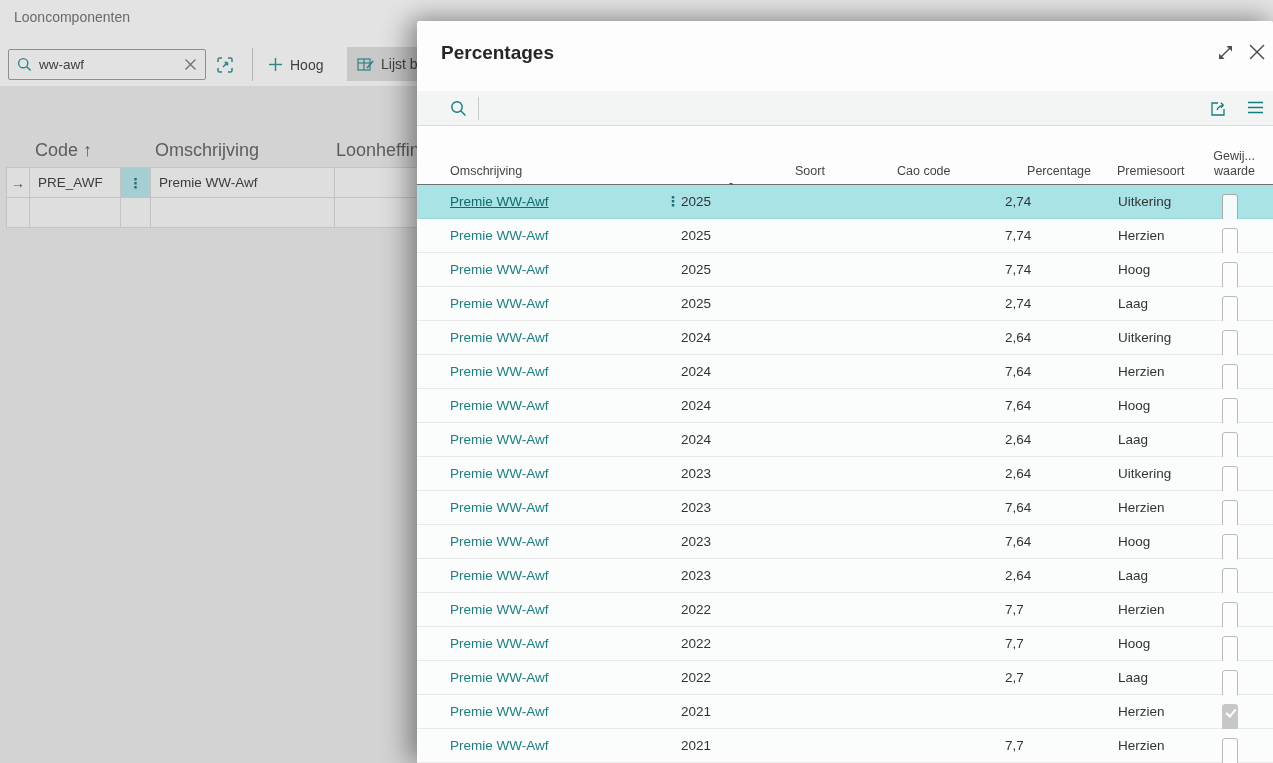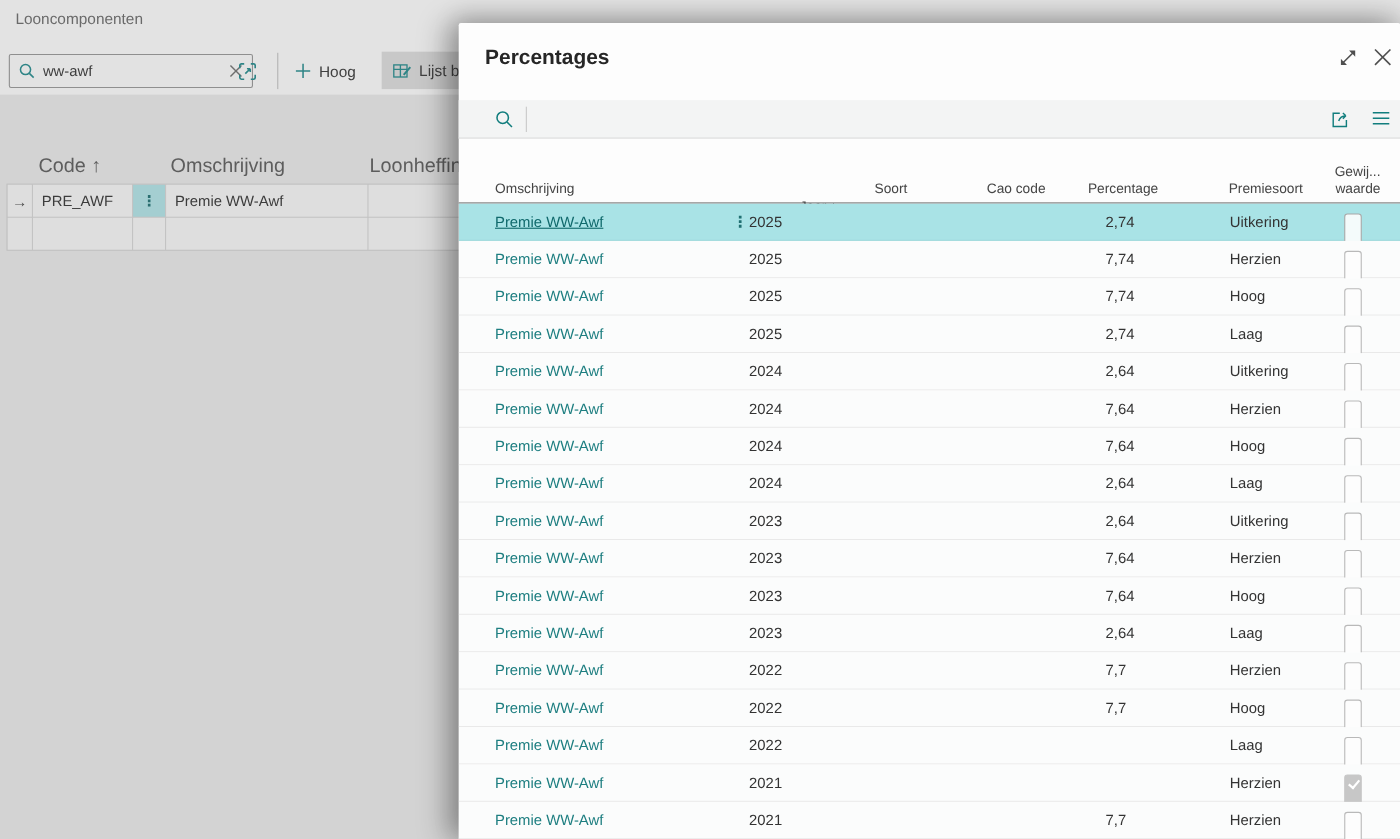--- a/index.html
+++ b/index.html
@@ -4,21 +4,21 @@
 <style>
   * { margin:0; padding:0; box-sizing:border-box; }
   html,body { width:1273px; height:763px; overflow:hidden; }
   body { font-family:"Liberation Sans","DejaVu Sans",sans-serif; background:#d3d3d3; position:relative; }
 
   
   .bg-page { position:absolute; inset:0; background:#d3d3d3; }
   .bg-topband { position:absolute; left:0; top:0; width:100%; height:86px; background:#e3e3e3; }
   .bg-title { position:absolute; left:14px; top:9px; font-size:14px; color:#6a6a6a; }
 
-  .bg-search { position:absolute; left:8px; top:49px; width:222px; height:31px;
+  .bg-search { position:absolute; left:8px; top:49px; width:198px; height:31px;
                background:#e2e2e2; border:1px solid #8f8f8f; border-radius:2px;
                display:flex; align-items:center; }
   .bg-search .mag { margin-left:8px; }
   .bg-search .q { font-size:13.5px; color:#3d3d3d; margin-left:7px; flex:1; }
   .bg-search .clr { margin-right:8px; color:#6e6e6e; display:flex; }
 
   .bg-iconbtn { position:absolute; left:212px; top:52px; width:26px; height:26px;
                 display:flex; align-items:center; justify-content:center; }
   .bg-divider { position:absolute; left:252px; top:48px; width:1px; height:33px; background:#b3b3b3; }
 
@@ -52,21 +52,21 @@
   .m-toolbar .tdiv { position:absolute; left:61px; top:6px; width:1px; height:23px; background:#c9c9c9; }
   .m-toolbar .share { position:absolute; left:792px; top:8px; }
   .m-toolbar .listic { position:absolute; left:830px; top:9px; }
 
   .m-head { position:absolute; left:0; top:120px; width:100%; height:44px;
             border-bottom:1px solid #6f6f6f; font-size:12.5px; color:#454545; }
   .h-omschr { position:absolute; left:33px; top:23px; }
   .h-jaar   { position:absolute; left:264px; top:23px; width:80px; text-align:right;margin-top:17px; }
   .h-soort  { position:absolute; left:378px; top:23px; }
   .h-cao    { position:absolute; left:480px; top:23px; }
-  .h-pct    { position:absolute; left:572px; top:23px; width:120px; text-align:left; }
+  .h-pct    { position:absolute; left:554px; top:23px; width:120px; text-align:right; }
   .h-premie { position:absolute; left:700px; top:23px; }
   .h-gewij  { position:absolute; left:758px; top:8px; width:80px; text-align:right; line-height:15px; }
 
   .m-body { position:absolute; left:0; top:164px; width:100%; bottom:0; overflow:hidden; }
   .mrow { position:relative; width:100%; height:34px; background:#fbfcfc;
           border-bottom:1px solid #e9e9e9; font-size:13.5px; color:#333; }
   .mrow.selected { background:#a9e3e6; border-bottom-color:#9ad6da; }
   .mrow span { position:absolute; top:0; height:33px; line-height:33px; }
   .c-omschr { left:33px; }
   .link { color:#1d7e80; text-decoration:none; cursor:pointer; }
@@ -391,20 +391,21 @@
     <span class="c-check">
           <span class="checkbox"></span>
         </span>
   </div>
       <div class="mrow">
     <span class="c-omschr"><a class="link">Premie WW-Awf</a></span>
 
     <span class="c-jaar">2022</span>
     <span class="c-soort"></span>
     <span class="c-cao"></span>
+    <span class="c-pct">2,7</span>
     <span class="c-premie">Laag</span>
     <span class="c-check">
           <span class="checkbox"></span>
         </span>
   </div>
       <div class="mrow">
     <span class="c-omschr"><a class="link">Premie WW-Awf</a></span>
 
     <span class="c-jaar">2021</span>
     <span class="c-soort"></span>

